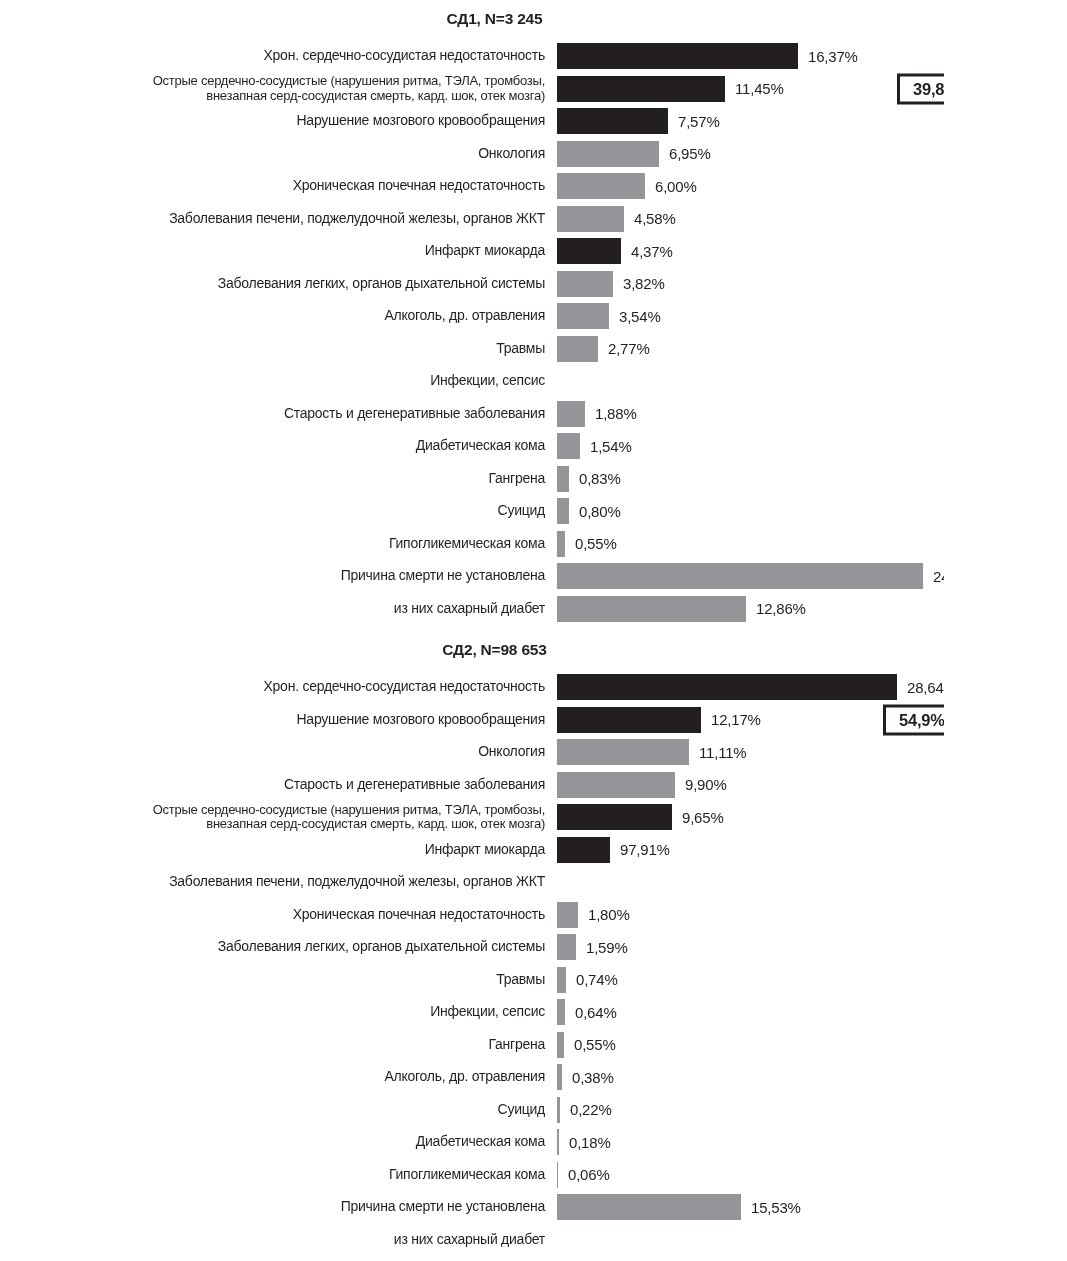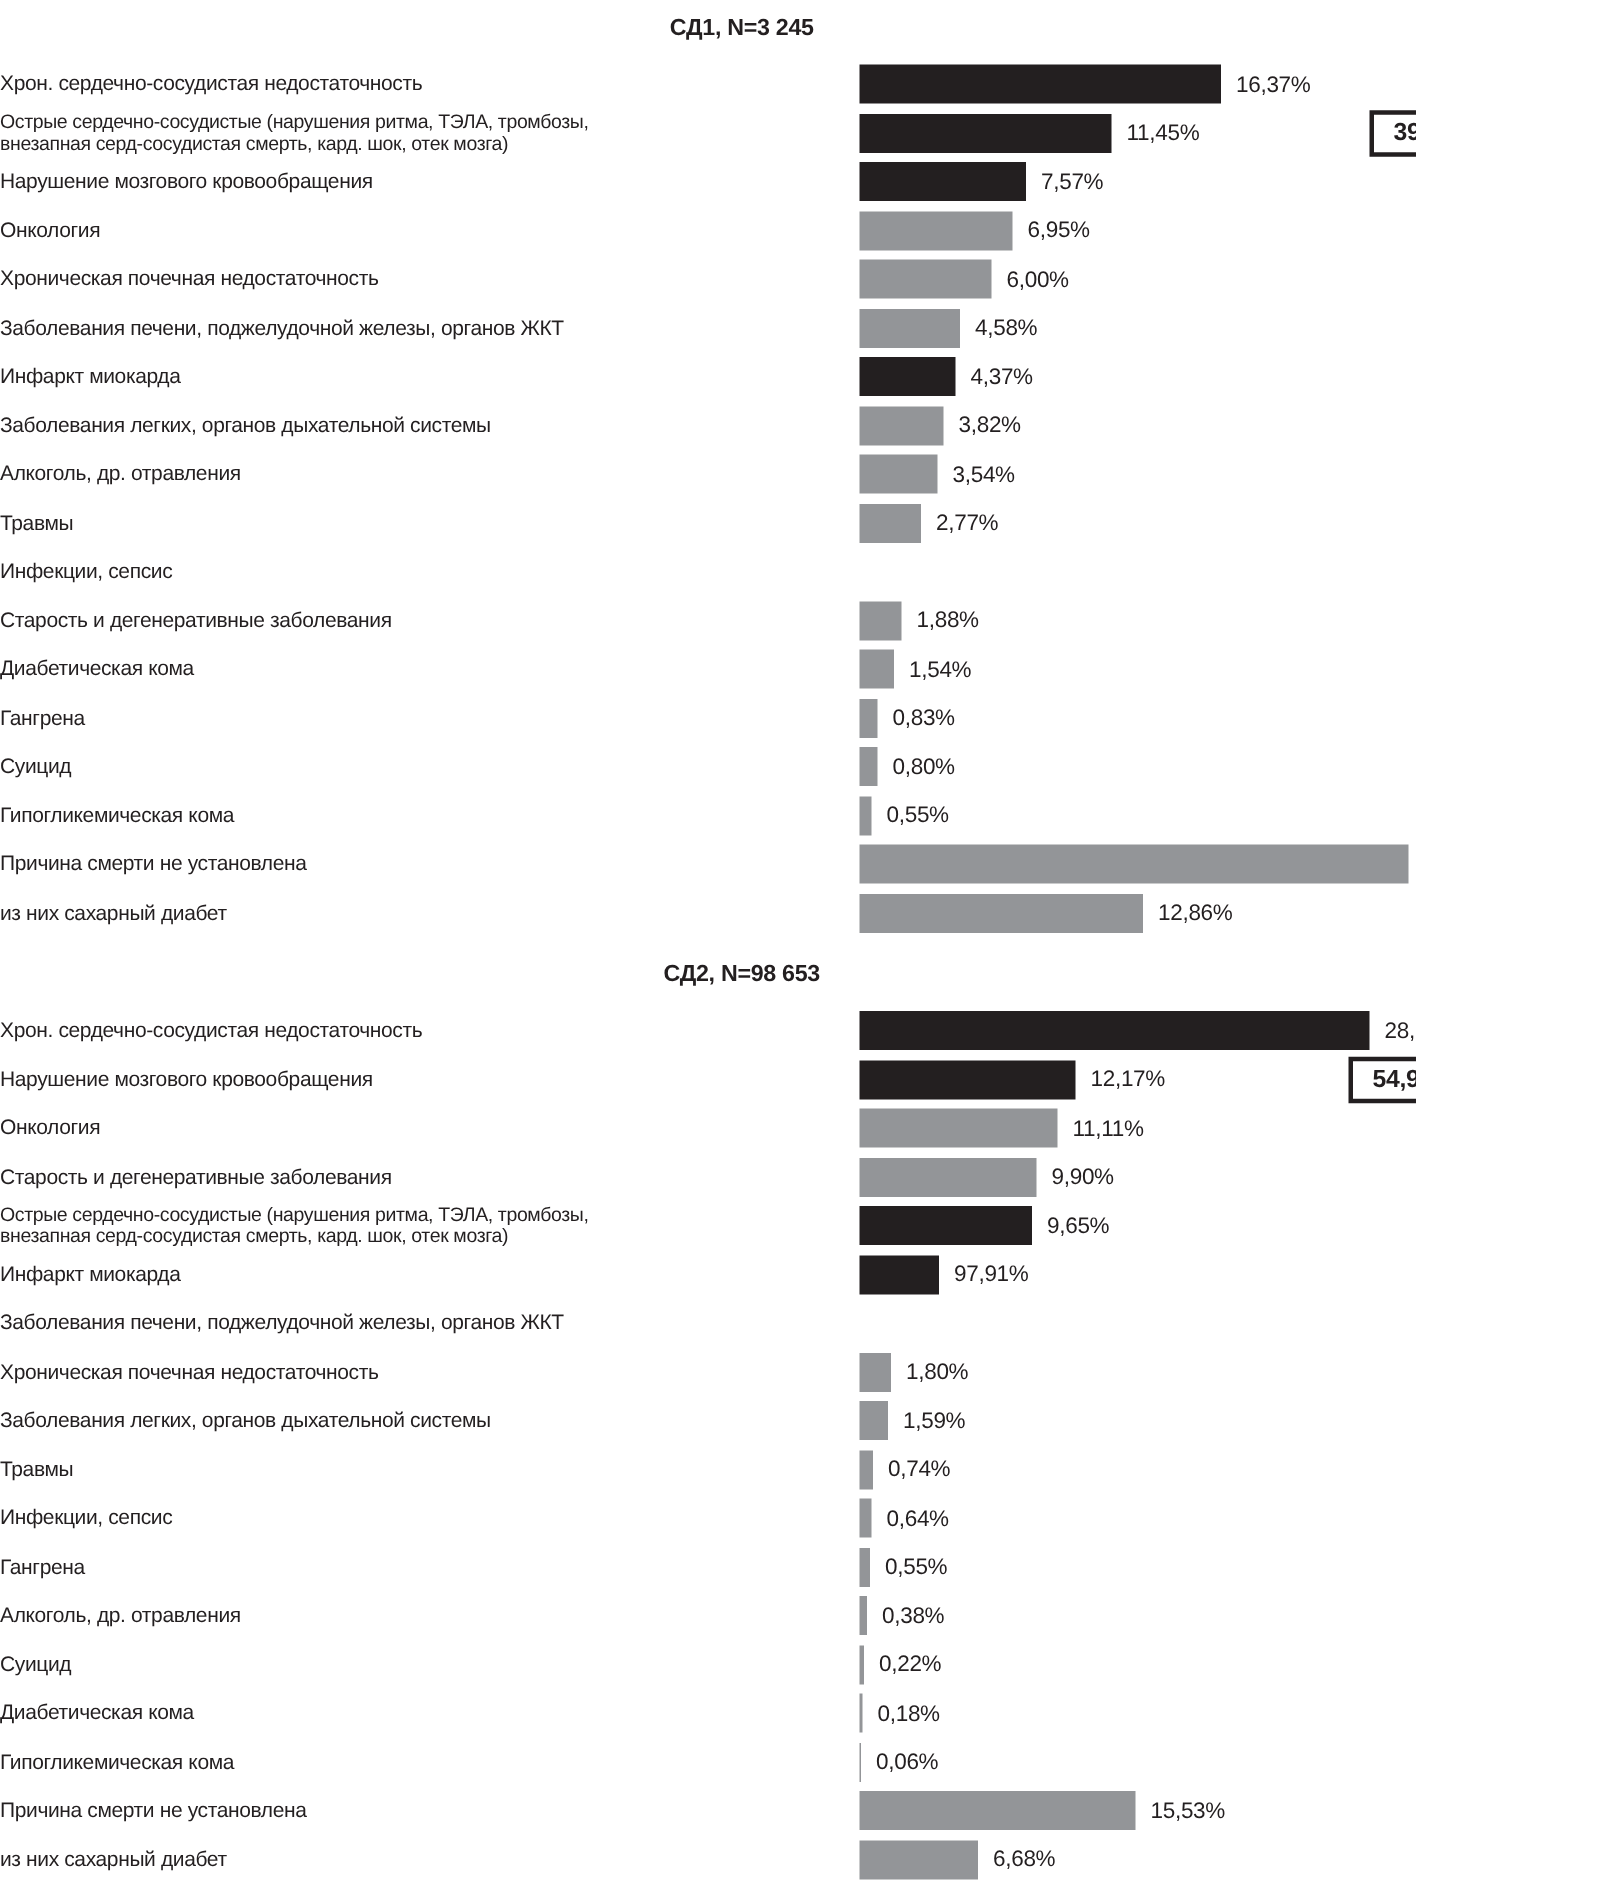--- a/index.html
+++ b/index.html
@@ -25,31 +25,32 @@
   }
   .rows { width: 100%; }
   .row {
     display: flex;
     align-items: center;
     height: 32.5px;
   }
   .label {
     width: 545px;
     flex: 0 0 545px;
+    text-align: right;
     font-size: 14px;
     letter-spacing: -0.25px;
     line-height: 1.12;
     white-space: pre-line;
   }
   .label.two-line { font-size: 13px; }
   .barcell {
     position: relative;
     display: flex;
     align-items: center;
-    margin-left: 28px;
+    margin-left: 12px;
     flex: 1;
     height: 100%;
   }
   .bar { height: 26px; flex: 0 0 auto; }
   .value {
     margin-left: 10px;
     font-size: 15px;
     letter-spacing: -0.2px;
     white-space: nowrap;
   }
@@ -316,21 +317,17 @@
         </div>
         <div class="row">
           <div class="label">Причина смерти не установлена</div>
           <div class="barcell">
             <div class="bar" style="width: 184px; background: rgb(147, 149, 152);"></div>
             <div class="value">15,53%</div>
           </div>
         </div>
         <div class="row">
           <div class="label">из них сахарный диабет</div>
-          <div class="barcell">
-            <div class="bar" style="width: 79px; background: rgb(147, 149, 152);"></div>
-            <div class="value">6,68%</div>
-          </div>
         </div>
       </div>
   </section>
 
 </div>
 
 </body></html>

